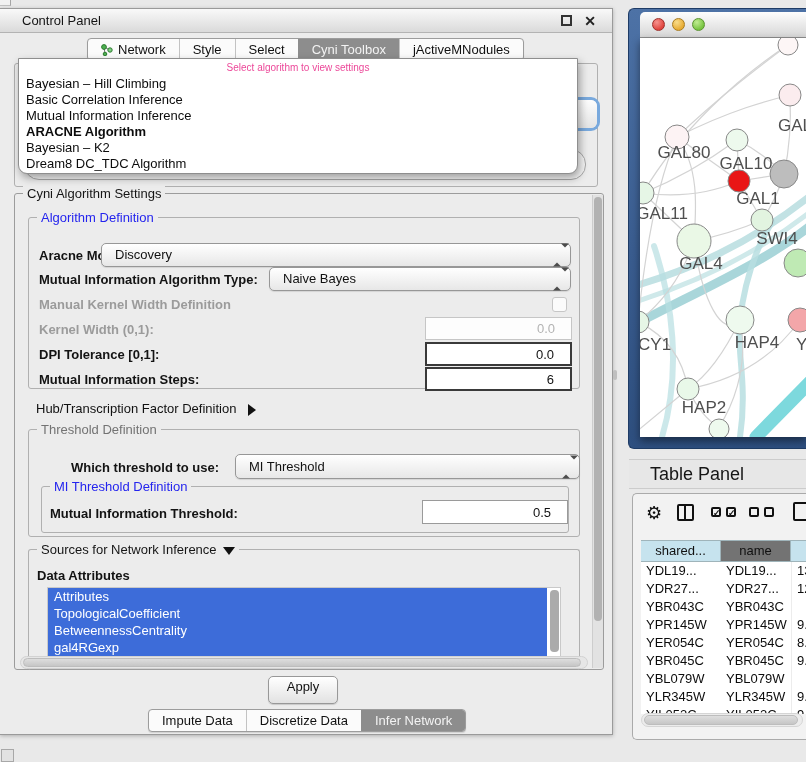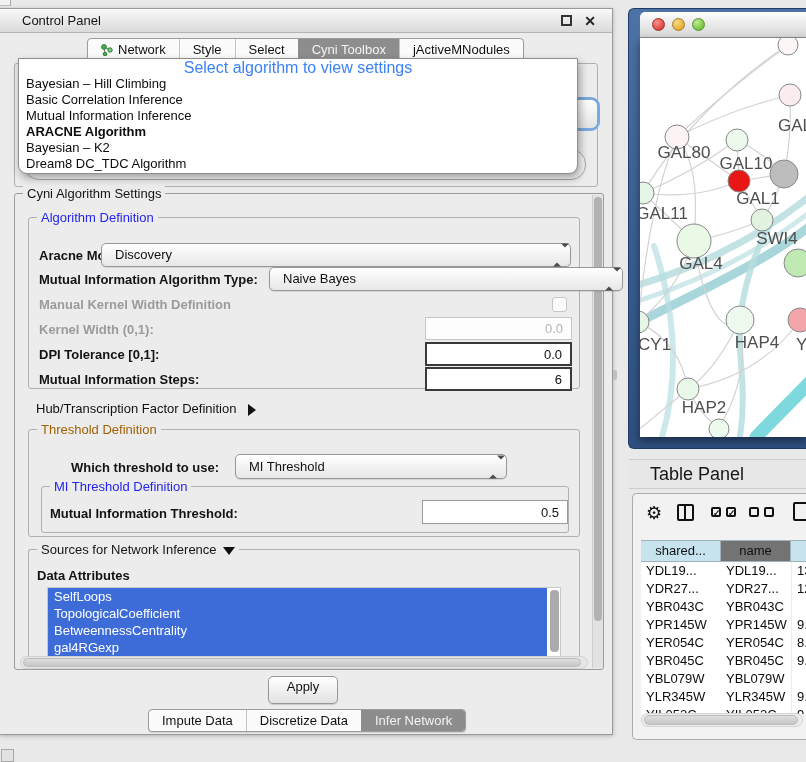--- a/index.html
+++ b/index.html
@@ -25,45 +25,45 @@
         display:flex; align-items:center; gap:5px; white-space:nowrap; }
   .tab:first-child { border-left:none; }
   .tab.sel { background:#8d8d8d; color:#f3f3f3; border-left-color:#8d8d8d; }
   .net-ico { width:12px; height:12px; display:inline-block; }
 
   
   .grp { position:absolute; border:1px solid #b0b0b0; border-radius:3px; }
   .gtitle { position:absolute; top:-8px; left:8px; background:#ececec; padding:0 4px;
         font-size:13px; color:#151515; white-space:nowrap; }
   .gtitle.blue { color:#2424ee; }
-  .gtitle.green { color:#a16207; }
+  .gtitle.green { color:#737373; }
 
   .lbl { position:absolute; font-size:13px; font-weight:bold; color:#131313; white-space:nowrap; }
   .lbl.dis { color:#9b9b9b; }
 
   
   .combo { position:absolute; background:linear-gradient(#ffffff,#e7e7e7); border:1px solid #979797;
         border-radius:5px; font-size:13px; color:#111; padding-left:13px; box-shadow:0 1px 1px rgba(0,0,0,.10); }
   .combo .cval { line-height:22px; white-space:nowrap; overflow:hidden; }
   .arrows { position:absolute; right:9px; top:50%; transform:translateY(-50%); width:8px; }
   .arr-up { width:0; height:0; border-left:4px solid transparent; border-right:4px solid transparent;
         border-bottom:4px solid #4c4c4c; margin-bottom:2px; }
   .arr-dn { width:0; height:0; border-left:4px solid transparent; border-right:4px solid transparent;
         border-top:4px solid #4c4c4c; }
 
   
   .fld { position:absolute; background:#fff; border:1px solid #9a9a9a; font-size:13px; text-align:right;
-        padding:0 8px; font-family:"Liberation Sans",sans-serif; color:#111; }
+        padding:0 16px; font-family:"Liberation Sans",sans-serif; color:#111; }
   .fld.strong { border:2px solid #3a3a3a; }
   .fld.dis { color:#b3b3b3; border-color:#c6c6c6; background:#fdfdfd; }
 
   
   .popup { position:absolute; left:18px; top:49px; width:560px; height:116px; background:#fff;
         border:1px solid #8e8e8e; border-radius:0 0 9px 9px; box-shadow:2px 4px 8px rgba(0,0,0,.35); z-index:60; overflow:hidden; }
-  .popup-prompt { height:17px; line-height:17px; text-align:center; color:#3b82f6; font-size:16px; }
+  .popup-prompt { height:17px; line-height:17px; text-align:center; color:#ec4899; font-size:10px; }
   .popup-item { height:16px; line-height:16px; padding-left:7px; font-size:13px; color:#0c0c0c; white-space:nowrap; }
   .popup-item.bold { font-weight:bold; }
 
   .combo-ghost { position:absolute; left:24px; top:140px; width:562px; height:31px; border:1px solid #a9a9a9;
         border-radius:15px; background:#f5f5f5; color:#b8b8b8; font-size:13px; line-height:29px; padding-left:15px; z-index:2; }
   .combo-focus { position:absolute; left:540px; top:91px; width:57px; height:28px; border-radius:6px;
         background:linear-gradient(#fdfdfd,#e4e4e4); box-shadow:0 0 0 3px #79a9dd; z-index:3; }
 
   
   .sbv-track { position:absolute; background:#e2e2e2; border-left:1px solid #cdcdcd; }
@@ -209,21 +209,21 @@
     <div class="grp" style="left:28px; top:208px; width:552px; height:172px;">
       <span class="gtitle blue">Algorithm Definition</span>
 
       <span class="lbl" style="left:10px; top:30px;">Aracne Mode:</span>
       <div class="combo" style="left:72px; top:25px; width:470px; height:24px;">
         <div class="cval">Discovery</div>
         <span class="arrows"><span class="arr-up"></span><span class="arr-dn"></span></span>
       </div>
 
       <span class="lbl" style="left:10px; top:54px;">Mutual Information Algorithm Type:</span>
-      <div class="combo" style="left:240px; top:49px; width:354px; height:24px;">
+      <div class="combo" style="left:240px; top:49px; width:302px; height:24px;">
         <div class="cval">Naive Bayes</div>
         <span class="arrows"><span class="arr-up"></span><span class="arr-dn"></span></span>
       </div>
 
       <span class="lbl dis" style="left:10px; top:79px;">Manual Kernel Width Definition</span>
       <span class="chk" style="left:523px; top:79px;"></span>
 
       <span class="lbl dis" style="left:10px; top:104px;">Kernel Width (0,1):</span>
       <input class="fld dis" style="left: 396px; top: 99px; width: 147px; height: 23px;" readonly="" value="0.0">
 
@@ -236,39 +236,39 @@
 
     <div class="abs" style="left:36px; top:392px; font-size:13px; color:#111; white-space:nowrap;">
       <span>Hub/Transcription Factor Definition</span>
       <span class="expander tri-right"></span>
     </div>
 
     <div class="grp" style="left:28px; top:420px; width:552px; height:108px;">
       <span class="gtitle green">Threshold Definition</span>
 
       <span class="lbl" style="left:42px; top:30px;">Which threshold to use:</span>
-      <div class="combo" style="left:206px; top:24px; width:272px; height:25px;">
+      <div class="combo" style="left:206px; top:24px; width:345px; height:25px;">
         <div class="cval" style="line-height:23px;">MI Threshold</div>
         <span class="arrows"><span class="arr-up"></span><span class="arr-dn"></span></span>
       </div>
 
       <div class="grp" style="left:12px; top:56px; width:528px; height:47px;">
         <span class="gtitle blue">MI Threshold Definition</span>
         <span class="lbl" style="left:8px; top:19px;">Mutual Information Threshold:</span>
         <input class="fld" style="left: 380px; top: 13px; width: 146px; height: 24px;" readonly="" value="0.5">
       </div>
     </div>
 
     <div class="grp" style="left:28px; top:540px; width:552px; height:121px; border-bottom:none;">
       <span class="gtitle">
         <span>Sources for Network Inference</span><span class="expander tri-down"></span>
       </span>
       <span class="lbl" style="left:8px; top:18px;">Data Attributes</span>
       <div class="attr-list" style="left:18px; top:37px; width:514px; height:70px;">
-        <div class="attr-item">SelfLoops</div>
+        <div class="attr-item">Attributes</div>
         <div class="attr-item">TopologicalCoefficient</div>
         <div class="attr-item">BetweennessCentrality</div>
         <div class="attr-item">gal4RGexp</div>
         <div class="attr-sb"></div>
       </div>
     </div>
 
     <div class="sbh" style="left:20px; top:647px; width:568px; height:13px;">
       <div class="sbh-thumb" style="width:558px;"></div>
     </div>

